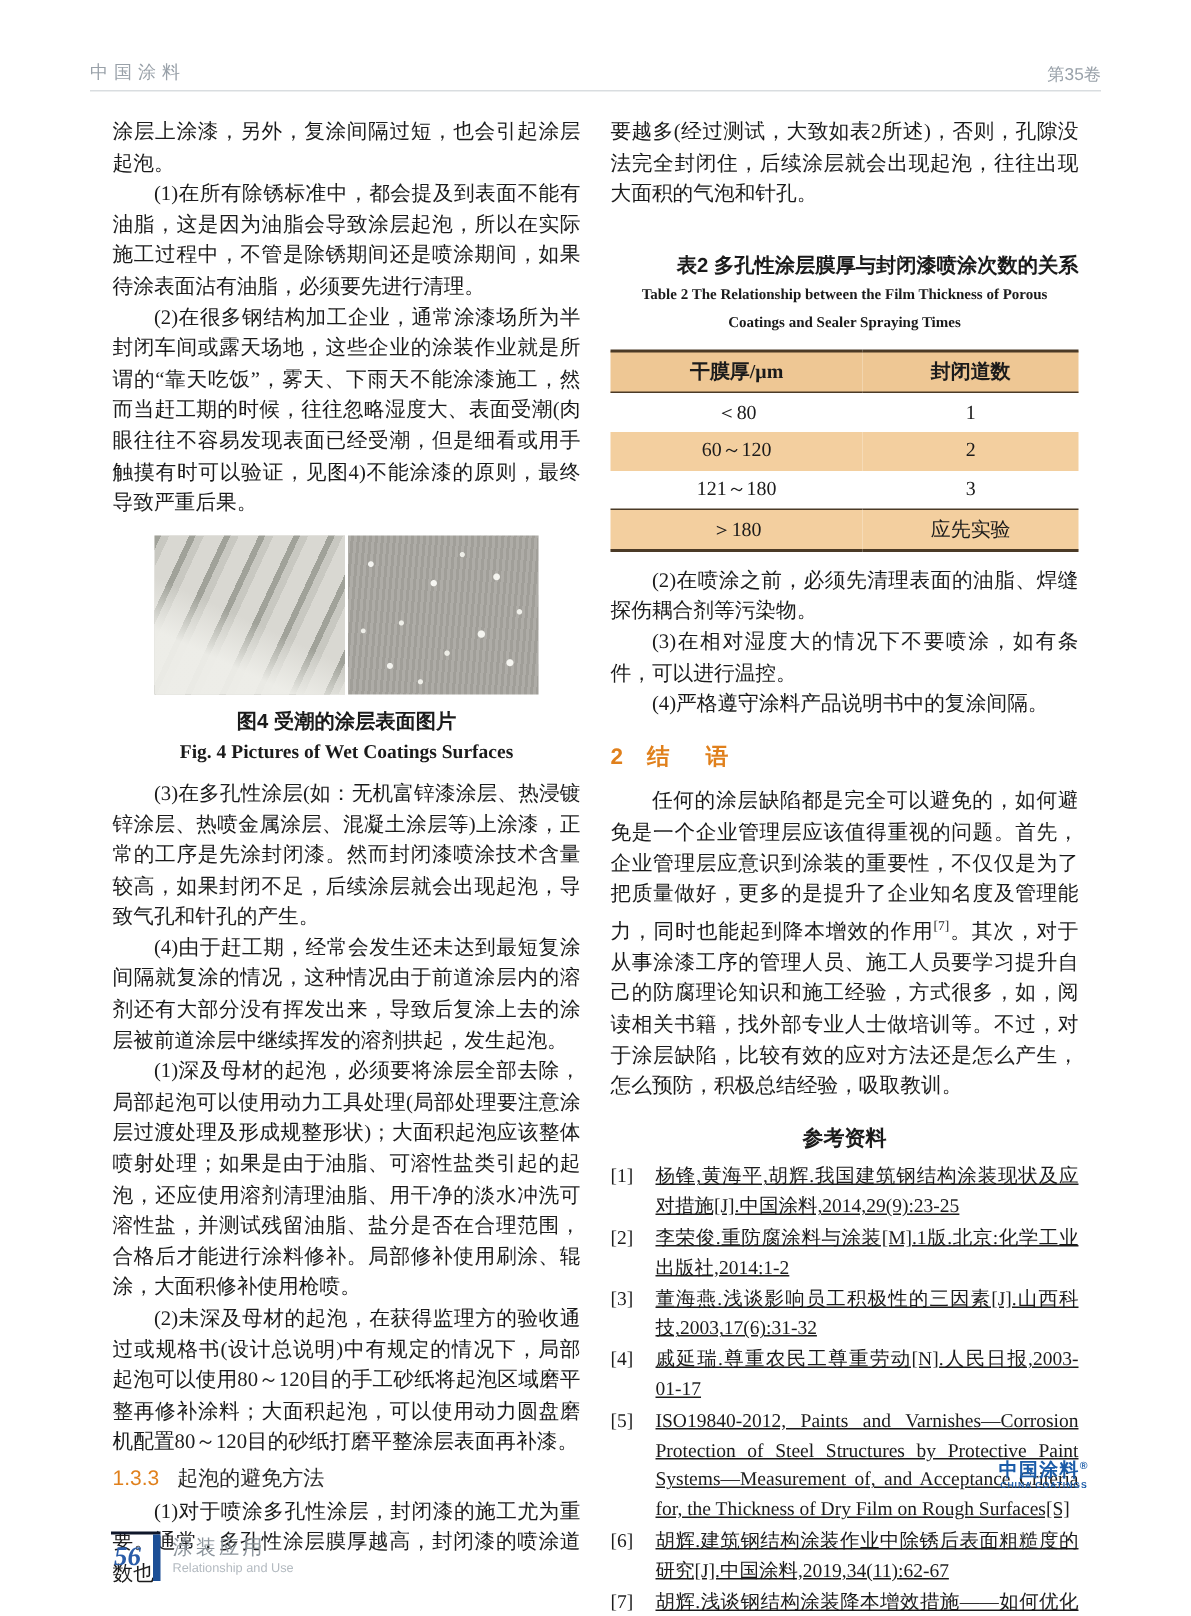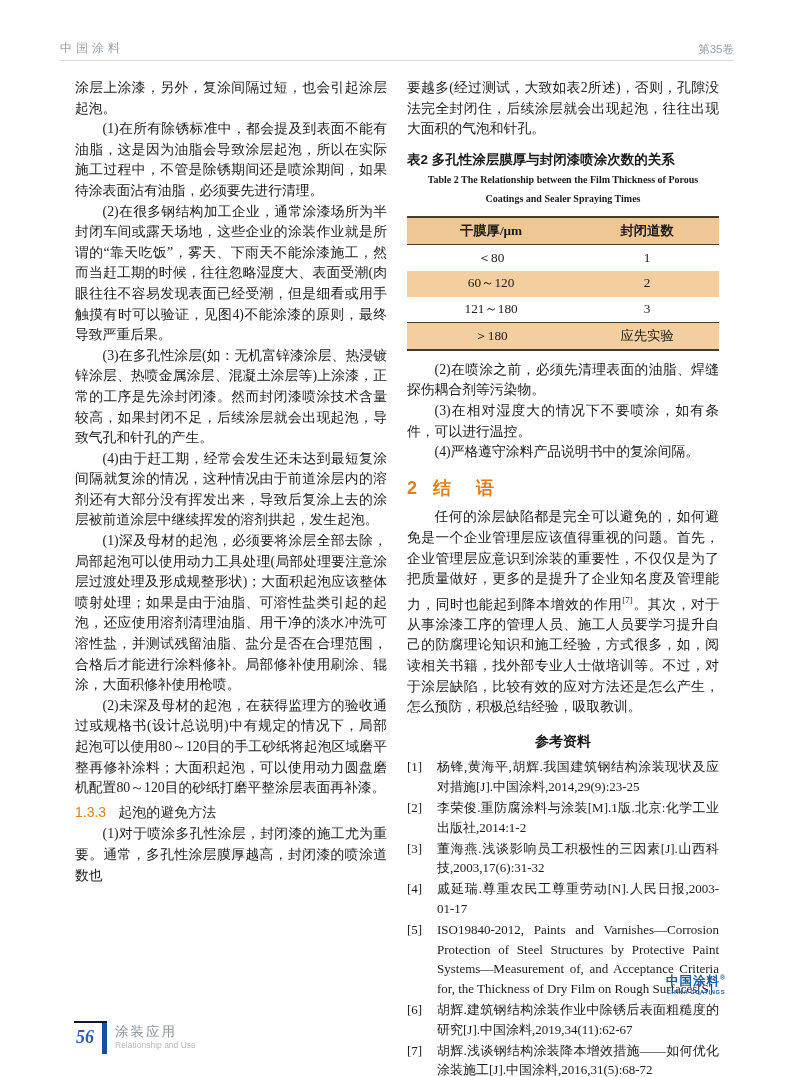--- a/index.html
+++ b/index.html
@@ -47,44 +47,44 @@
       radial-gradient(circle at 38% 92%, #efefe9 0 1.4px, rgba(0,0,0,0) 2px),
       radial-gradient(circle at 85% 80%, #f6f6f1 0 2px, rgba(0,0,0,0) 2.7px),
       radial-gradient(circle at 8% 60%, #eeeee8 0 1.3px, rgba(0,0,0,0) 1.9px),
       repeating-linear-gradient(95deg, rgba(255,255,255,0.07) 0 2px, rgba(40,40,36,0.06) 2px 4px),
       #a8a6a0;}
   .fig-cap-cn{margin-top:8px;text-align:center;font-family:"Liberation Sans",sans-serif;
               font-weight:bold;font-size:13.5px;text-indent:0;}
   .fig-cap-en{text-align:center;font-weight:bold;font-size:13px;text-indent:0;}
 
   
-  .tbl-cap-cn{margin-top:9px;text-align:left;font-family:"Liberation Sans",sans-serif;
+  .tbl-cap-cn{margin-top:26px;text-align:right;font-family:"Liberation Sans",sans-serif;
               font-weight:bold;font-size:13.5px;line-height:21px;}
   .tbl-cap-en{text-align:center;font-weight:bold;font-size:10px;line-height:19.5px;padding:0 6px;}
   table.data{width:100%;border-collapse:collapse;margin:7px 0 9px;font-size:13.3px;}
   table.data th{background:#eec794;border-top:2px solid #4b3a26;border-bottom:1px solid #4b3a26;
                 font-weight:bold;padding:3px 0;text-align:center;margin-top:48px;}
   table.data td{padding:2.5px 0;text-align:center;}
   table.data tbody tr:nth-child(even) td{background:#f3cf9f;}
   table.data tbody tr:last-child td{border-top:1px solid #4b3a26;border-bottom:2px solid #4b3a26;}
 
   
-  .h2{font-family:"Liberation Sans",sans-serif;color:#e0801c;font-weight:bold;font-size:18px;
+  .h2{font-family:"Liberation Sans",sans-serif;color:#e0801c;font-weight:bold;font-size:15px;
       margin:15px 0 9px;text-align:left;}
   .h2 .h2num{margin-right:16px;}
   .h2 .h2title{letter-spacing:10px;}
 
   sup.cite{font-size:9px;}
 
   
   .refs-title{margin:13px 0 6px;text-align:center;font-family:"Liberation Sans",sans-serif;
               font-weight:bold;font-size:14px;}
   .ref{display:flex;font-size:13px;line-height:19.8px;margin-bottom:1px;}
   .ref .ref-num{flex:none;width:30px;text-align:left;}
-  .ref .ref-text{flex:1;text-align:justify;}
+  .ref .ref-text{flex:1;text-align:justify;text-decoration:underline;}
 
   
   .logo{position:absolute;left:655px;top:971px;width:82px;text-align:center;
         color:#1a5ba8;font-family:"Liberation Sans",sans-serif;}
   .logo-cn{font-size:12.5px;font-weight:bold;letter-spacing:1px;line-height:14px;}
   .logo-cn .reg{font-size:7px;vertical-align:super;}
   .logo-en{font-size:5.8px;letter-spacing:0.6px;line-height:8px;font-weight:bold;}
 
   
   .footer{position:absolute;left:74px;top:1021px;display:flex;align-items:flex-start;}
@@ -104,20 +104,28 @@
   <div class="hdr">
     <span class="journal">中国涂料</span>
     <span class="volume">第35卷</span>
   </div>
 
   <div class="col col-left">
     <p class="cont">涂层上涂漆，另外，复涂间隔过短，也会引起涂层起泡。</p>
     <p class="para">(1)在所有除锈标准中，都会提及到表面不能有油脂，这是因为油脂会导致涂层起泡，所以在实际施工过程中，不管是除锈期间还是喷涂期间，如果待涂表面沾有油脂，必须要先进行清理。</p>
     <p class="para">(2)在很多钢结构加工企业，通常涂漆场所为半封闭车间或露天场地，这些企业的涂装作业就是所谓的“靠天吃饭”，雾天、下雨天不能涂漆施工，然而当赶工期的时候，往往忽略湿度大、表面受潮(肉眼往往不容易发现表面已经受潮，但是细看或用手触摸有时可以验证，见图4)不能涂漆的原则，最终导致严重后果。</p>
 
+    <div class="figure">
+      <div class="fig-images">
+        <div class="fig-img fig-img-brush"></div>
+        <div class="fig-img fig-img-specks"></div>
+      </div>
+      <div class="fig-cap-cn">图4  受潮的涂层表面图片</div>
+      <div class="fig-cap-en">Fig. 4  Pictures of Wet Coatings Surfaces</div>
+    </div>
 
     <p class="para">(3)在多孔性涂层(如：无机富锌漆涂层、热浸镀锌涂层、热喷金属涂层、混凝土涂层等)上涂漆，正常的工序是先涂封闭漆。然而封闭漆喷涂技术含量较高，如果封闭不足，后续涂层就会出现起泡，导致气孔和针孔的产生。</p>
     <p class="para">(4)由于赶工期，经常会发生还未达到最短复涂间隔就复涂的情况，这种情况由于前道涂层内的溶剂还有大部分没有挥发出来，导致后复涂上去的涂层被前道涂层中继续挥发的溶剂拱起，发生起泡。</p>
 
     <p class="para">(1)深及母材的起泡，必须要将涂层全部去除，局部起泡可以使用动力工具处理(局部处理要注意涂层过渡处理及形成规整形状)；大面积起泡应该整体喷射处理；如果是由于油脂、可溶性盐类引起的起泡，还应使用溶剂清理油脂、用干净的淡水冲洗可溶性盐，并测试残留油脂、盐分是否在合理范围，合格后才能进行涂料修补。局部修补使用刷涂、辊涂，大面积修补使用枪喷。</p>
     <p class="para">(2)未深及母材的起泡，在获得监理方的验收通过或规格书(设计总说明)中有规定的情况下，局部起泡可以使用80～120目的手工砂纸将起泡区域磨平整再修补涂料；大面积起泡，可以使用动力圆盘磨机配置80～120目的砂纸打磨平整涂层表面再补漆。</p>
 
     <div class="subhead">
       <span class="num">1.3.3</span><span>起泡的避免方法</span>
     </div>

